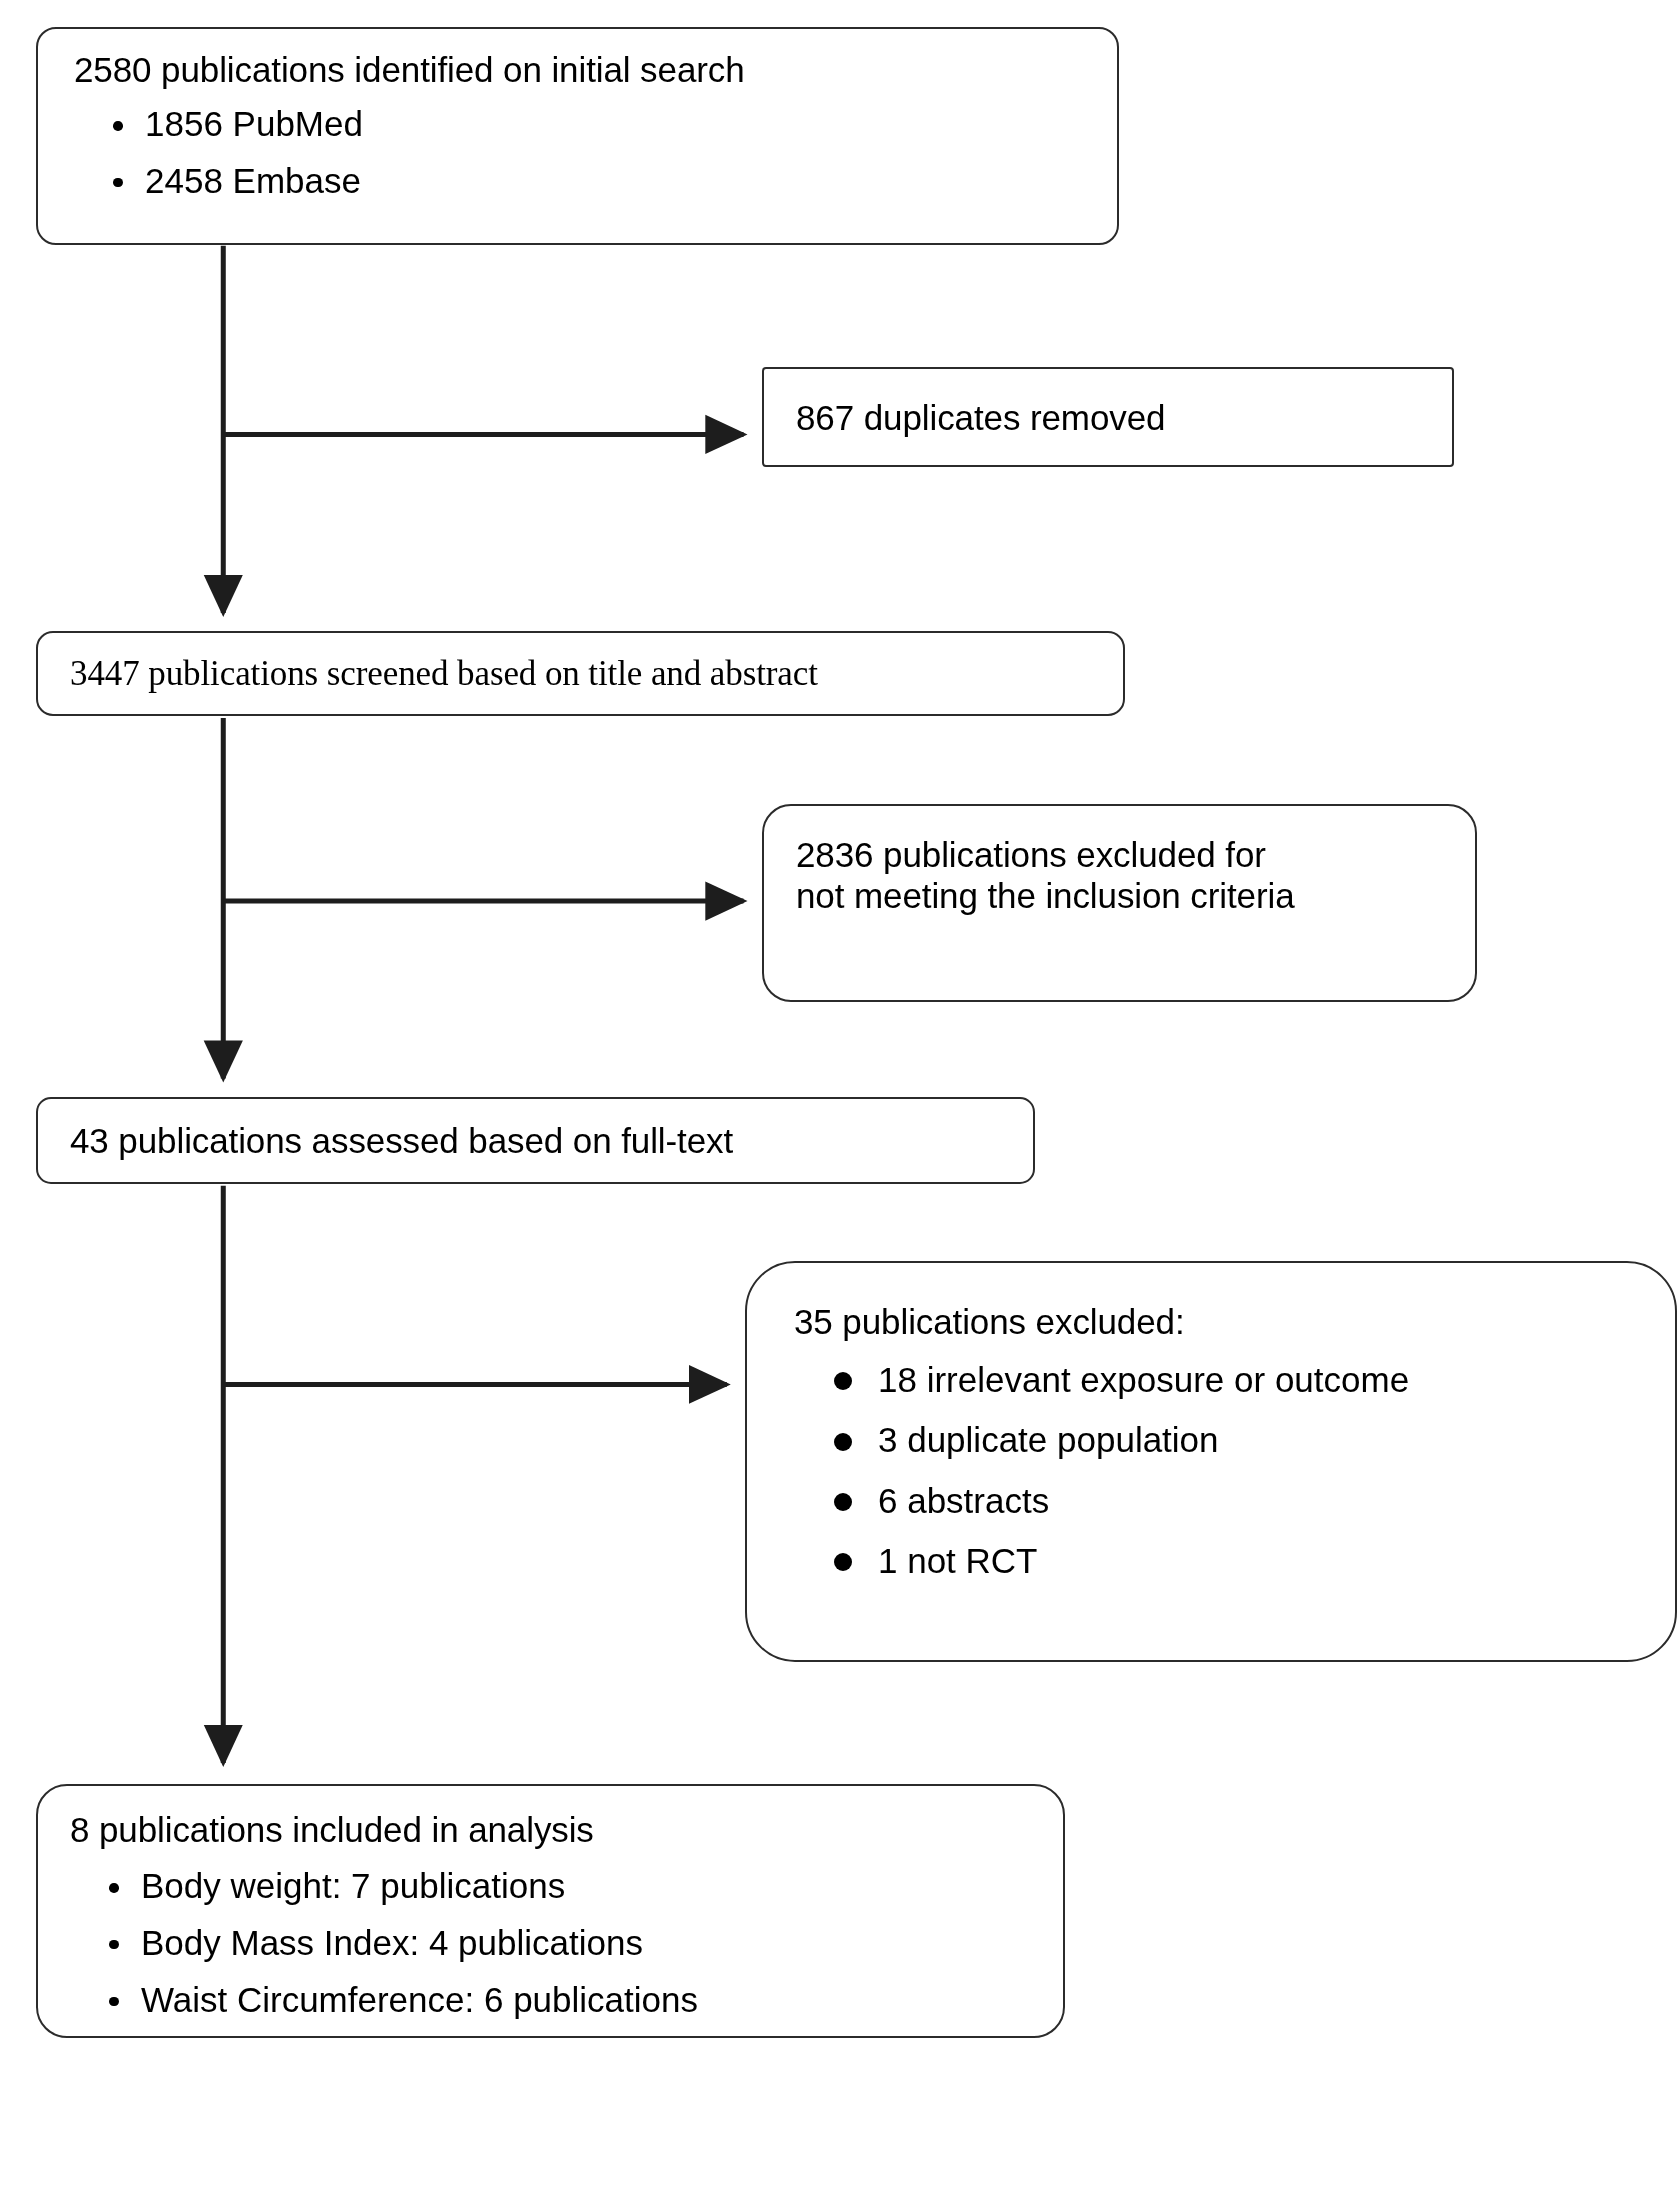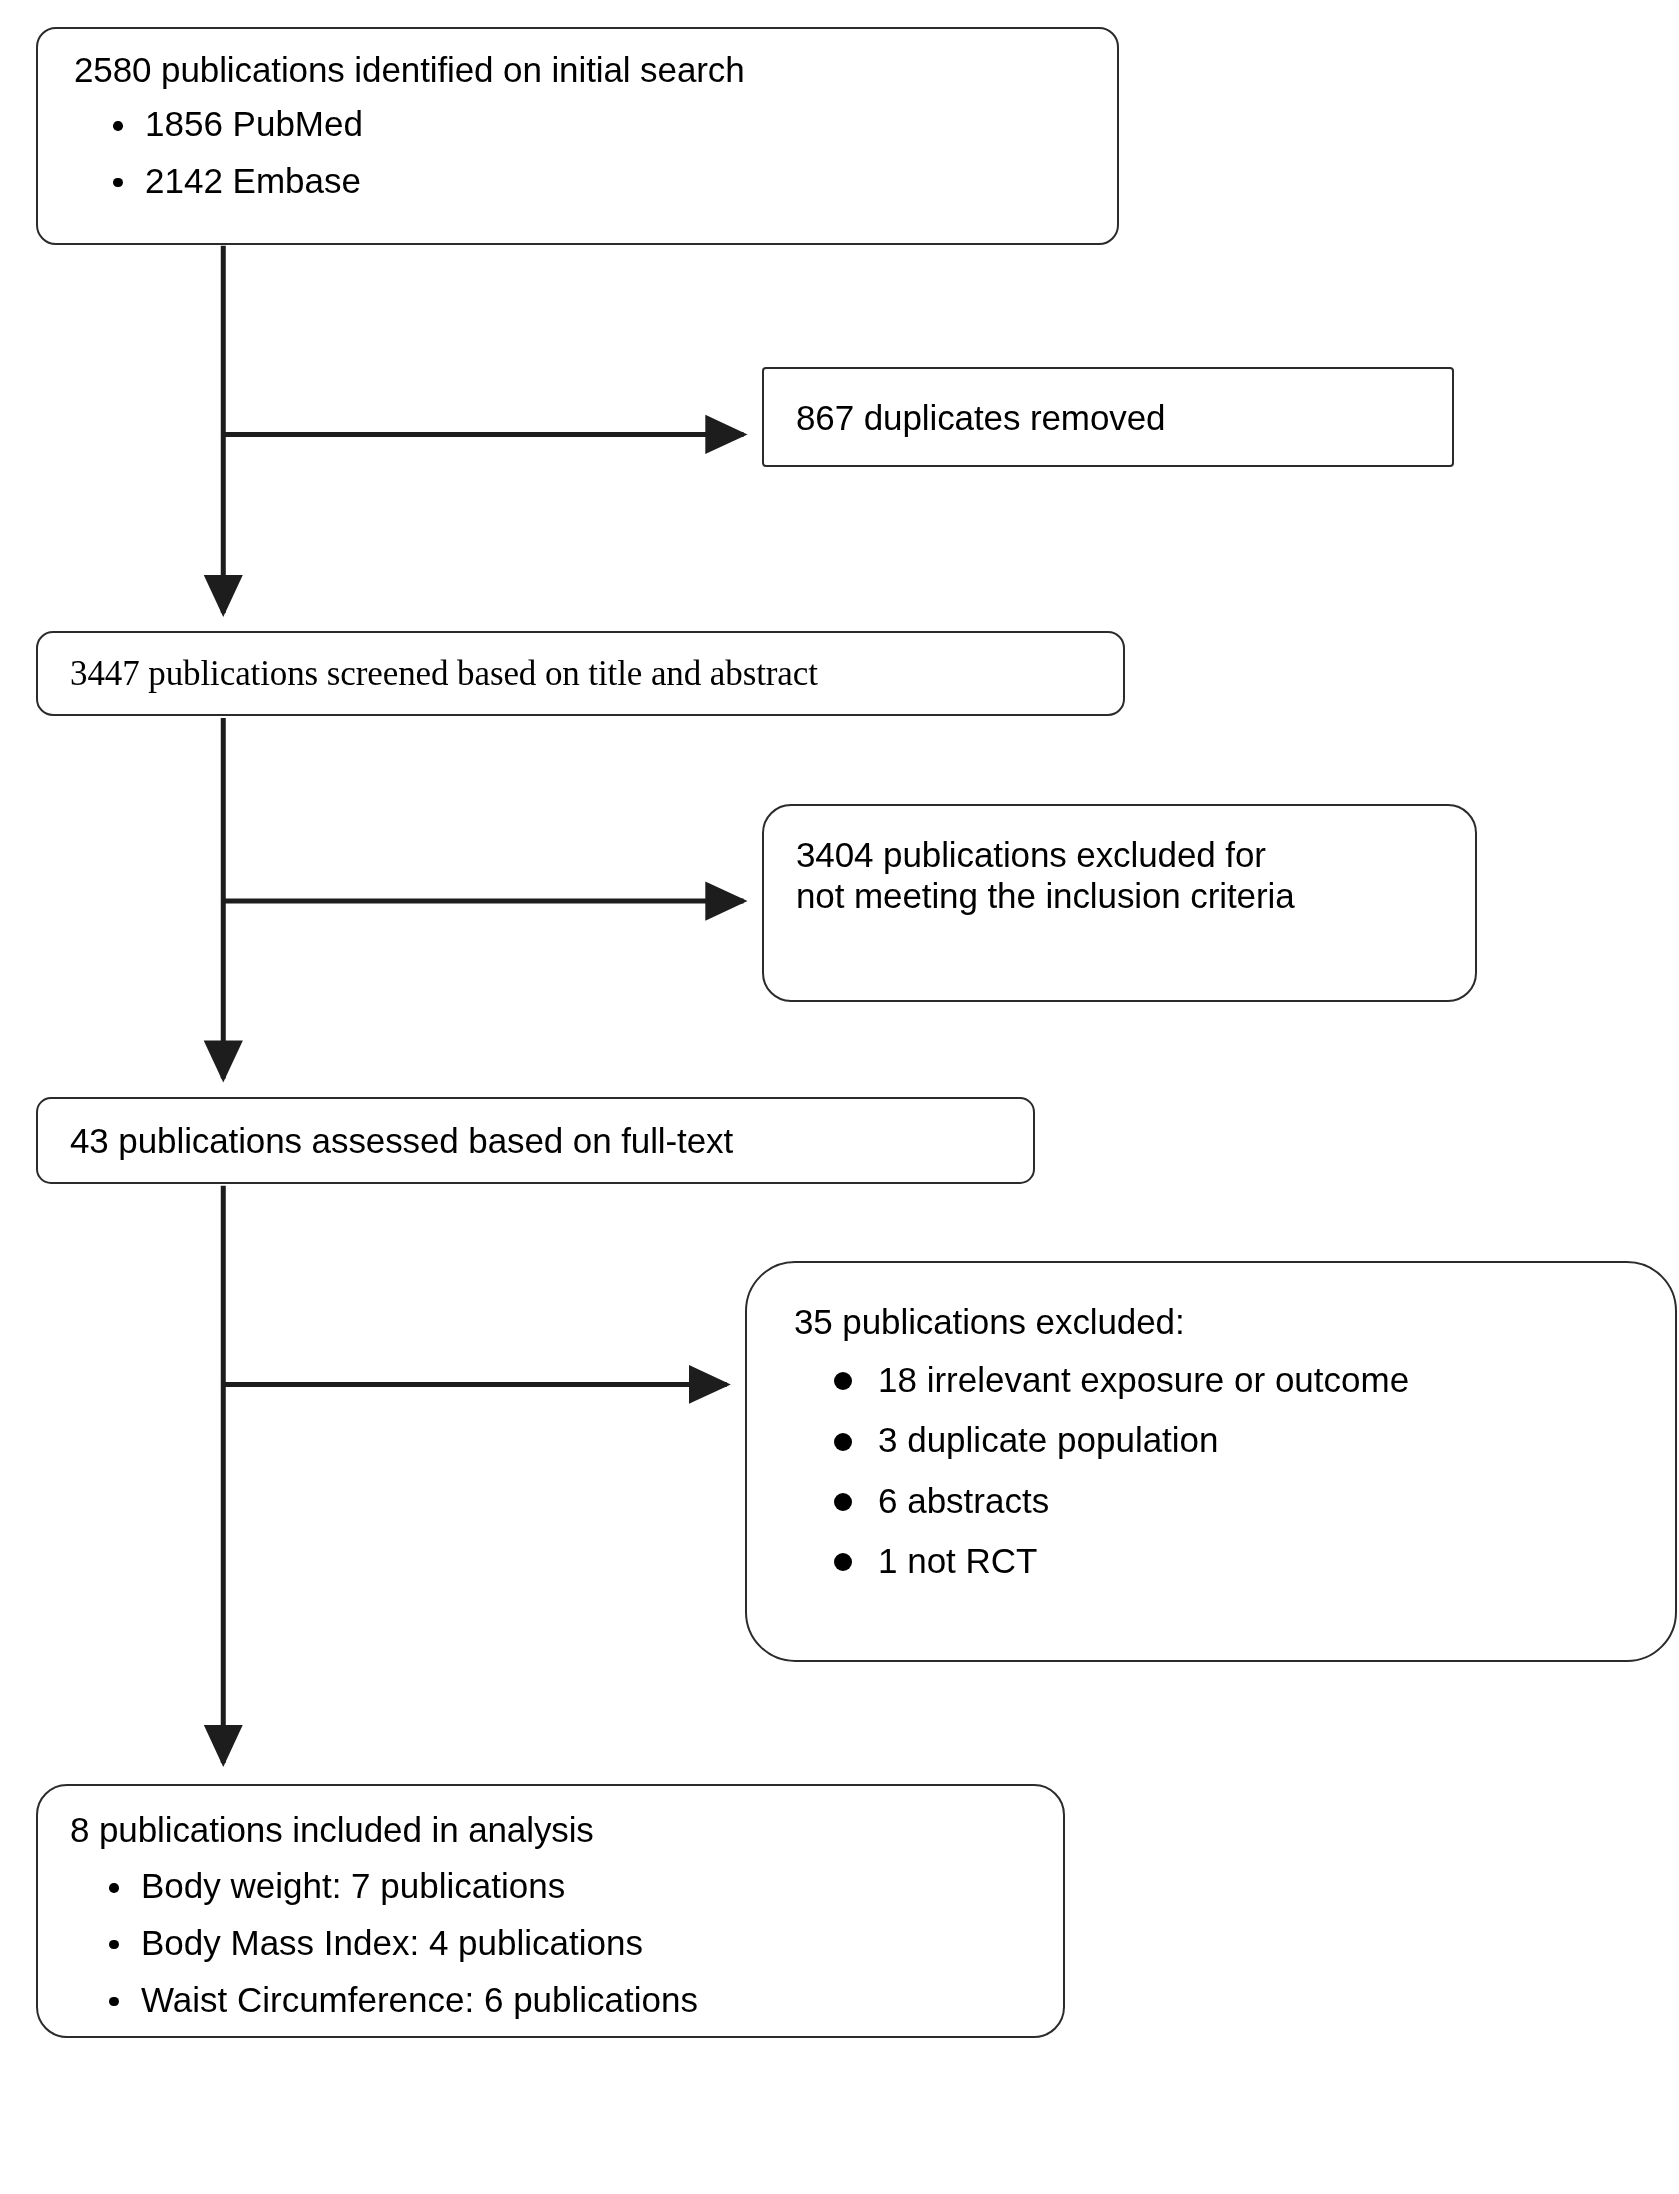--- a/index.html
+++ b/index.html
@@ -130,36 +130,36 @@
 
   <div class="node" id="node-identified">
     <div class="headline">2580 publications identified on initial search</div>
     <ul class="bullets bul-small">
       <li>
         <span class="bullet-dot"></span>
         <span>1856 PubMed</span>
       </li>
       <li>
         <span class="bullet-dot"></span>
-        <span>2142 Embase</span>
+        <span>2458 Embase</span>
       </li>
     </ul>
   </div>
 
   <div class="node" id="node-duplicates">
     <div class="headline">867 duplicates removed</div>
   </div>
 
   <div class="node" id="node-screened">
     <div class="headline">3447 publications screened based on title and abstract</div>
   </div>
 
   <div class="node" id="node-excluded-ta">
     <div class="headline">
-      <span class="line1">3404 publications excluded for</span>
+      <span class="line1">2836 publications excluded for</span>
       <span class="line2">not meeting the inclusion criteria</span>
     </div>
   </div>
 
   <div class="node" id="node-fulltext">
     <div class="headline">43 publications assessed based on full-text</div>
   </div>
 
   <div class="node" id="node-excluded-ft">
     <div class="headline">35 publications excluded:</div>

